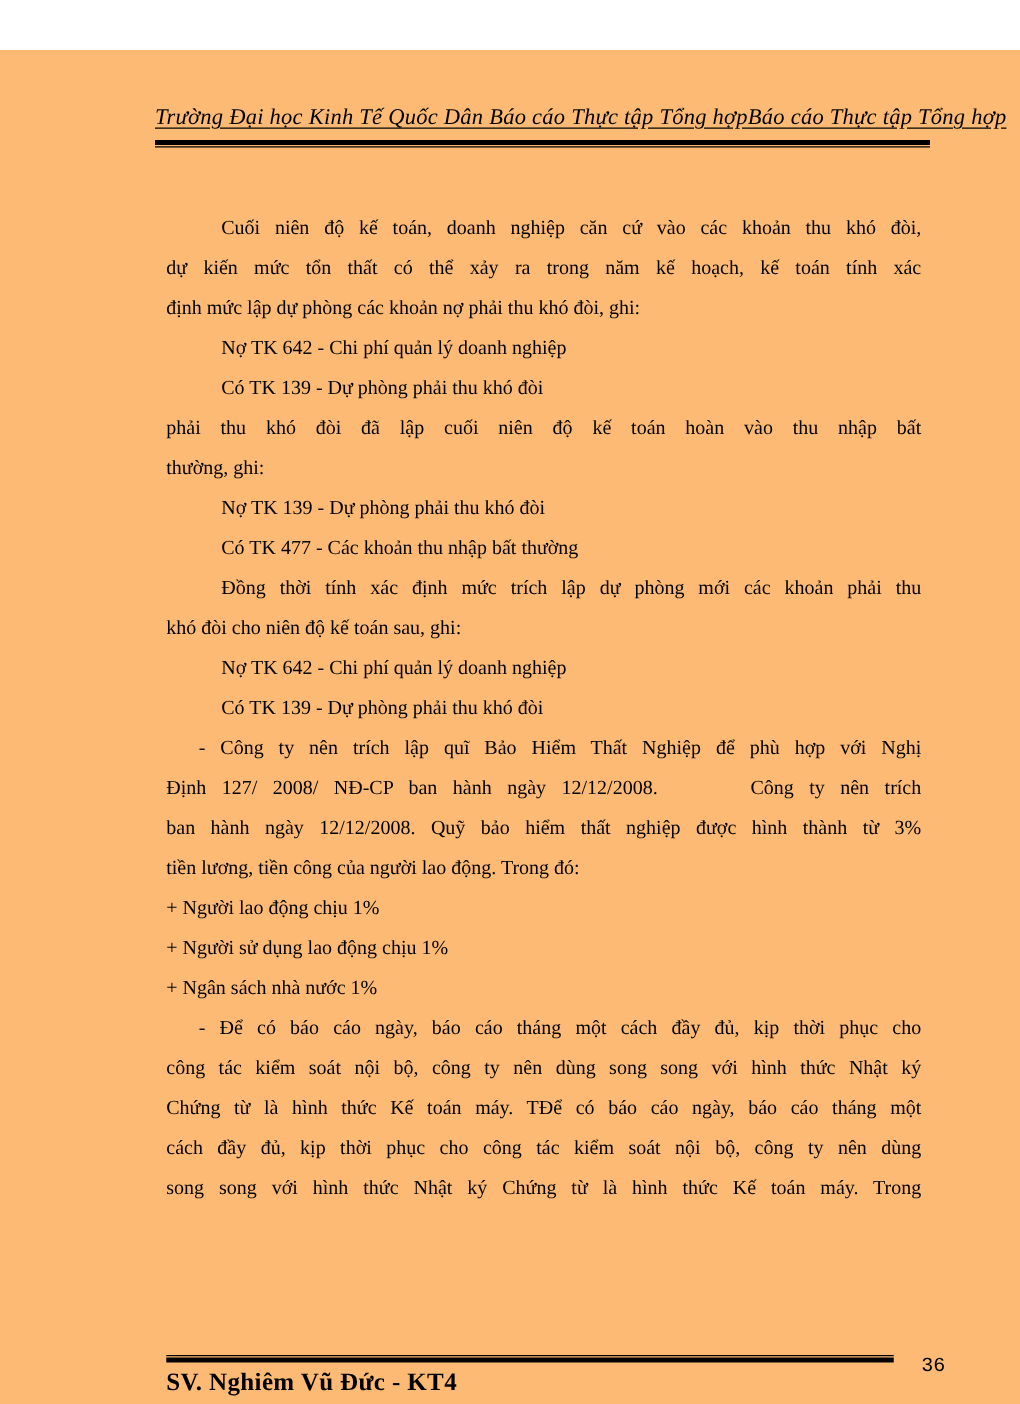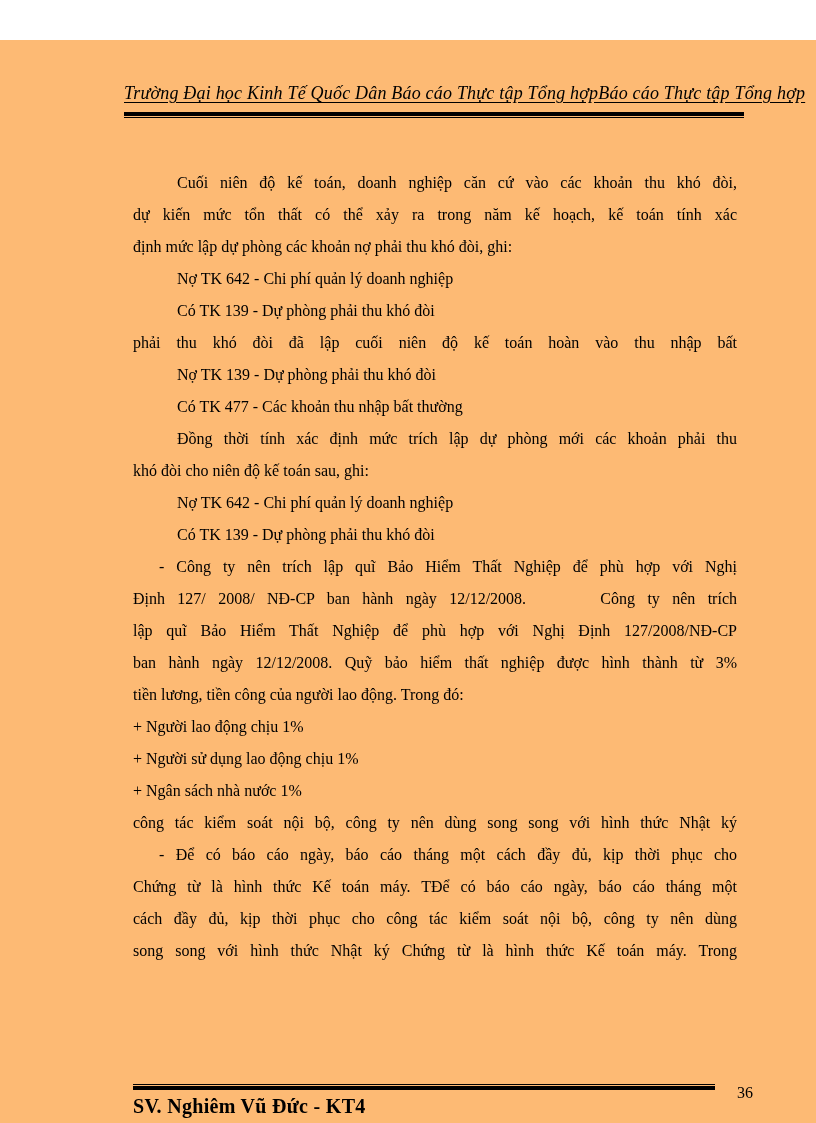--- a/index.html
+++ b/index.html
@@ -75,20 +75,21 @@
     left: 133px;
     font-size: 20px;
     font-weight: bold;
     letter-spacing: 0.3px;
   }
   .page-number {
     position: absolute;
     top: 1044px;
     left: 737px;
     font-size: 16px;
+    font-family: Liberation Mono, monospace;
   }
 
   
   .bottom-boundary {
     position: absolute;
     top: 1116px;
     left: 0;
     width: 816px;
     border-top: 2px dotted #bdbdbd;
   }
@@ -101,36 +102,36 @@
   <div class="header-title">Trường Đại học Kinh Tế Quốc Dân Báo cáo Thực tập Tổng hợpBáo cáo  Thực tập Tổng hợp</div>
   <div class="header-rule"></div>
 
   <div class="content">
     <div class="line fill ind">Cuối niên độ kế toán, doanh nghiệp căn cứ vào các khoản thu khó đòi,</div>
     <div class="line fill">dự kiến mức tổn thất có thể xảy ra trong năm kế hoạch, kế toán tính xác</div>
     <div class="line">định mức lập dự phòng các khoản nợ phải thu khó đòi, ghi:</div>
     <div class="line ind">Nợ TK 642 - Chi phí quản lý doanh nghiệp</div>
     <div class="line ind">Có TK 139 - Dự phòng phải thu khó đòi</div>
     <div class="line fill">phải thu khó đòi đã lập cuối niên độ kế toán hoàn vào thu nhập bất</div>
+    <div class="line">thường, ghi:</div>
     <div class="line ind">Nợ TK 139 - Dự phòng phải thu khó đòi</div>
     <div class="line ind">Có TK 477 - Các khoản thu nhập bất thường</div>
     <div class="line fill ind">Đồng thời tính xác định mức trích lập dự phòng mới các khoản phải thu</div>
     <div class="line">khó đòi cho niên độ kế toán sau, ghi:</div>
     <div class="line ind">Nợ TK 642 - Chi phí quản lý doanh nghiệp</div>
     <div class="line ind">Có TK 139 - Dự phòng phải thu khó đòi</div>
     <div class="line fill ind2">- Công ty nên trích lập quĩ Bảo Hiểm Thất Nghiệp để phù hợp với Nghị</div>
     <div class="line fill">Định 127/ 2008/ NĐ-CP ban hành ngày 12/12/2008.&nbsp;&nbsp;&nbsp;&nbsp;&nbsp; Công ty nên trích</div>
-    <div class="line fill">lập quĩ Bảo Hiểm Thất Nghiệp để phù hợp với Nghị Định 127/2008/NĐ-CP</div>
     <div class="line fill">ban hành ngày 12/12/2008. Quỹ bảo hiểm thất nghiệp được hình thành từ 3%</div>
     <div class="line">tiền lương, tiền công của người lao động. Trong đó:</div>
     <div class="line">+ Người lao động chịu 1%</div>
     <div class="line">+ Người sử dụng lao động chịu 1%</div>
     <div class="line">+ Ngân sách nhà nước 1%</div>
+    <div class="line fill ind2">- Để có báo cáo ngày, báo cáo tháng một cách đầy đủ, kịp thời phục cho</div>
     <div class="line fill">công tác kiểm soát nội bộ, công ty nên dùng song song với hình thức Nhật ký</div>
-    <div class="line fill ind2">- Để có báo cáo ngày, báo cáo tháng một cách đầy đủ, kịp thời phục cho</div>
     <div class="line fill">Chứng từ là hình thức Kế toán máy. TĐể có báo cáo ngày, báo cáo tháng một</div>
     <div class="line fill">cách đầy đủ, kịp thời phục cho công tác kiểm soát nội bộ, công ty nên dùng</div>
     <div class="line fill">song song với hình thức Nhật ký Chứng từ là hình thức Kế toán máy. Trong</div>
   </div>
 
   <div class="footer-rule"></div>
   <div class="footer-author">SV. Nghiêm Vũ Đức - KT4</div>
   <div class="page-number">36</div>
 
   <div class="bottom-boundary"></div>

